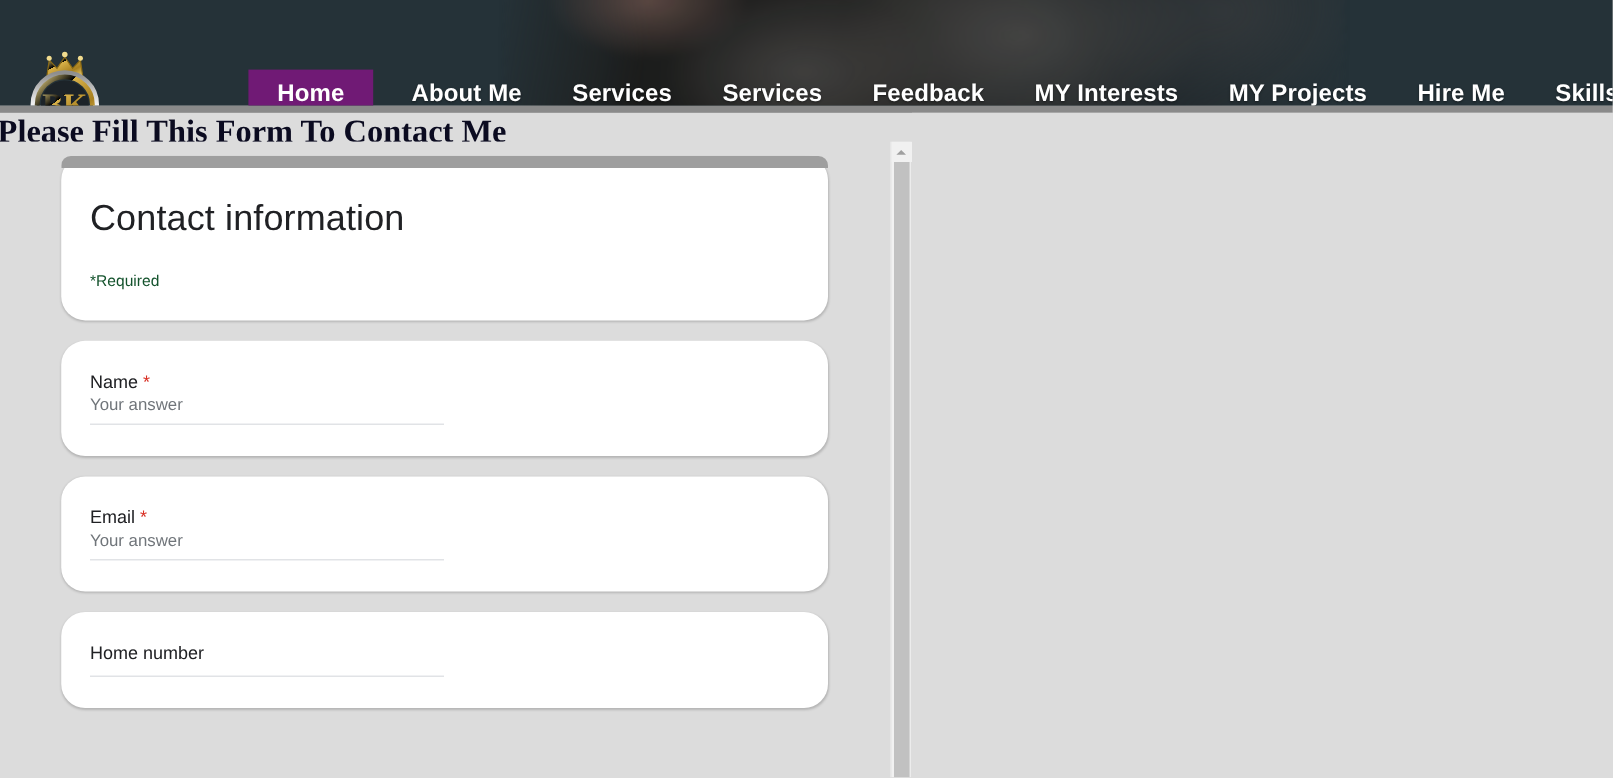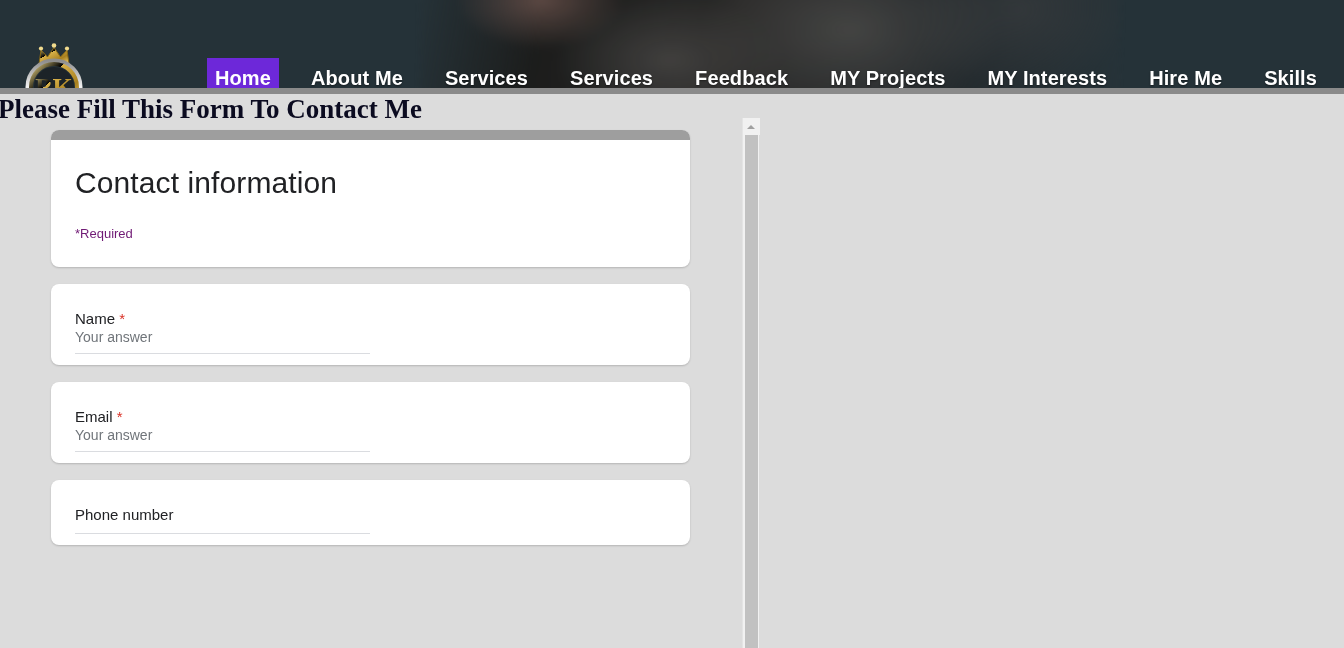--- a/index.html
+++ b/index.html
@@ -82,22 +82,22 @@
     font-weight: bold;
     text-decoration: none;
     white-space: nowrap;
     padding: 6px 0;
     letter-spacing: .1px;
     cursor: pointer;
     text-shadow: 0 1px 2px rgba(0,0,0,.45);
   }
   .nav-link + .nav-link { margin-left: 42px; }
   .nav-link.active {
-    background: #6d28d9;
-    padding: 9px 8px;
+    background: #701a75;
+    padding: 9px 24px;
     text-shadow: none;
     margin-left: 0;
   }
   .nav-link.active + .nav-link { margin-left: 32px; }
 
   
   .nav-rule {
     width: 1344px;
     height: 6px;
     background: #8a8a8a;
@@ -133,21 +133,21 @@
     width: 742px;
     height: 530px;
     padding: 12px 0 0 0;
   }
 
   .card {
     position: relative;
     width: 639px;
     margin: 0 0 17px 51px;
     background: #ffffff;
-    border-radius: 8px;
+    border-radius: 20px;
     box-shadow: 0 1px 2px rgba(0,0,0,.18);
   }
 
   .card-header {
     border-top: 10px solid #9e9e9e;
     border-radius: 8px 8px 0 0;
     height: 10px;
     margin: -0px 0 0 0;
   }
 
@@ -157,24 +157,24 @@
   .form-title {
     font-size: 30px;
     font-weight: 400;
     color: #202124;
     line-height: 1.25;
     letter-spacing: .1px;
   }
   .required-note {
     margin-top: 24px;
     font-size: 13px;
-    color: #701a75;
-  }
-
-  .q-card { padding: 24px 24px 11px 24px; }
+    color: #14532d;
+  }
+
+  .q-card { padding: 24px 24px 26px 24px; }
 
   .q-label {
     font-size: 15px;
     color: #202124;
     line-height: 1.4;
   }
   .q-label .ast {
     color: #d93025;
     font-size: 15px;
   }
@@ -277,22 +277,22 @@
         <text x="36" y="58" text-anchor="middle" font-family="Liberation Serif, serif" font-size="26" font-weight="bold" fill="url(#goldg)">BK</text>
       </svg>
     </a>
 
     <nav class="nav-links">
       <a class="nav-link active" href="#">Home</a>
       <a class="nav-link" href="#">About Me</a>
       <a class="nav-link" href="#">Services</a>
       <a class="nav-link" href="#">Services</a>
       <a class="nav-link" href="#">Feedback</a>
+      <a class="nav-link" href="#">MY Interests</a>
       <a class="nav-link" href="#">MY Projects</a>
-      <a class="nav-link" href="#">MY Interests</a>
       <a class="nav-link" href="#">Hire Me</a>
       <a class="nav-link" href="#">Skills</a>
     </nav>
 
   </div>
 </div>
 
 <div class="nav-rule"></div>
 
 <h1 class="page-title">Please Fill This Form To Contact Me</h1>
@@ -322,21 +322,21 @@
     <div class="card q-card">
       <div class="q-label">
         <span>Email</span>
         <span class="ast">*</span>
       </div>
       <div class="answer-line">Your answer</div>
     </div>
 
     <div class="card q-card">
       <div class="q-label">
-        <span>Phone number</span>
+        <span>Home number</span>
         <span class="ast"></span>
       </div>
       <div class="answer-line"></div>
     </div>
 
   </div>
 
   <div class="scrollbar">
     <div class="sb-arrow-up"></div>
     <div class="sb-thumb"></div>

